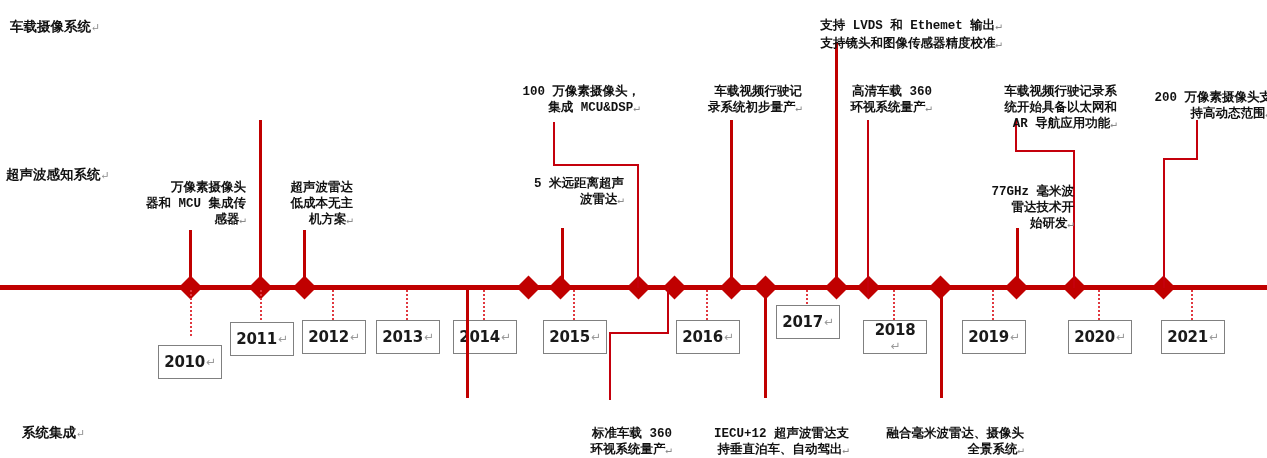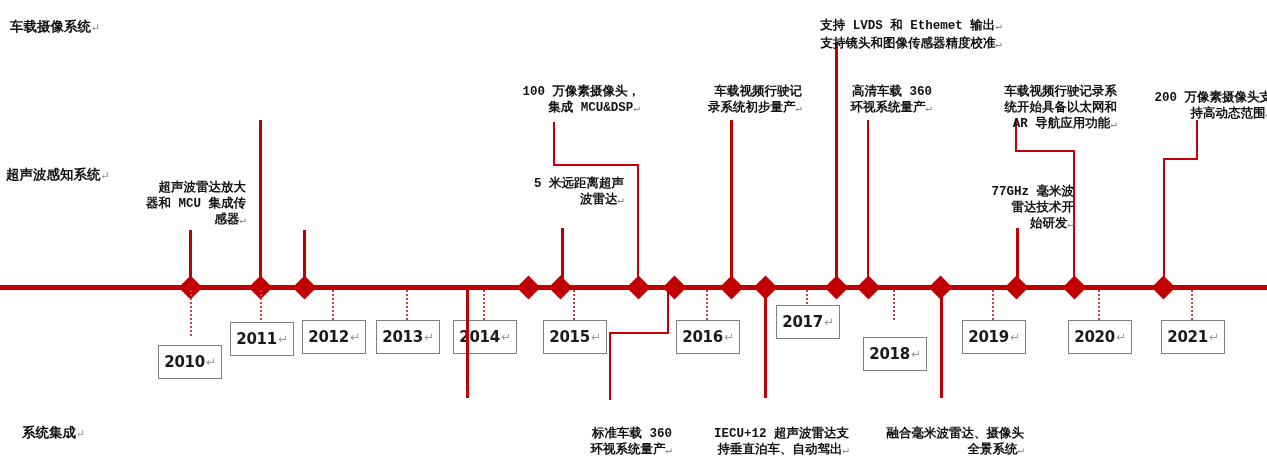--- a/index.html
+++ b/index.html
@@ -181,21 +181,21 @@
       <span class="pilcrow">↵</span>
   </div>
   <div class="year-box" style="left:676px; top:320px;">
     <span>2016</span>
       <span class="pilcrow">↵</span>
   </div>
   <div class="year-box" style="left:776px; top:305px;">
     <span>2017</span>
       <span class="pilcrow">↵</span>
   </div>
-  <div class="year-box" style="left:863px; top:337px;">
+  <div class="year-box" style="left:863px; top:320px;flex-direction:column;">
     <span>2018</span>
       <span class="pilcrow">↵</span>
   </div>
   <div class="year-box" style="left:962px; top:320px;">
     <span>2019</span>
       <span class="pilcrow">↵</span>
   </div>
   <div class="year-box" style="left:1068px; top:320px;">
     <span>2020</span>
       <span class="pilcrow">↵</span>
@@ -272,25 +272,30 @@
 统开始具备以太网和
 AR 导航应用功能</span><span class="pil">↵</span>
   </div>
 
   <div class="note" style="left:1122px; top:74px; width:150px;">
     <span>200 万像素摄像头支
 持高动态范围</span><span class="pil">↵</span>
   </div>
 
   <div class="note" style="left:134px; top:164px; width:112px;">
-    <span>超声波雷达放大
+    <span>万像素摄像头
 器和 MCU 集成传
 感器</span><span class="pil">↵</span>
   </div>
 
+  <div class="note" style="left:253px; top:164px; width:100px;">
+    <span>超声波雷达
+低成本无主
+机方案</span><span class="pil">↵</span>
+  </div>
 
   <div class="note" style="left:500px; top:160px; width:124px;">
     <span>5 米远距离超声
 波雷达</span><span class="pil">↵</span>
   </div>
 
   <div class="note" style="left:958px; top:168px; width:116px;">
     <span>77GHz 毫米波
 雷达技术开
 始研发</span><span class="pil">↵</span>

